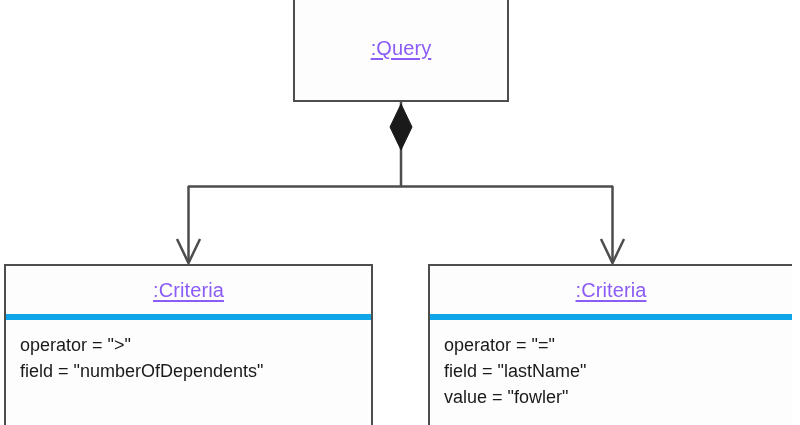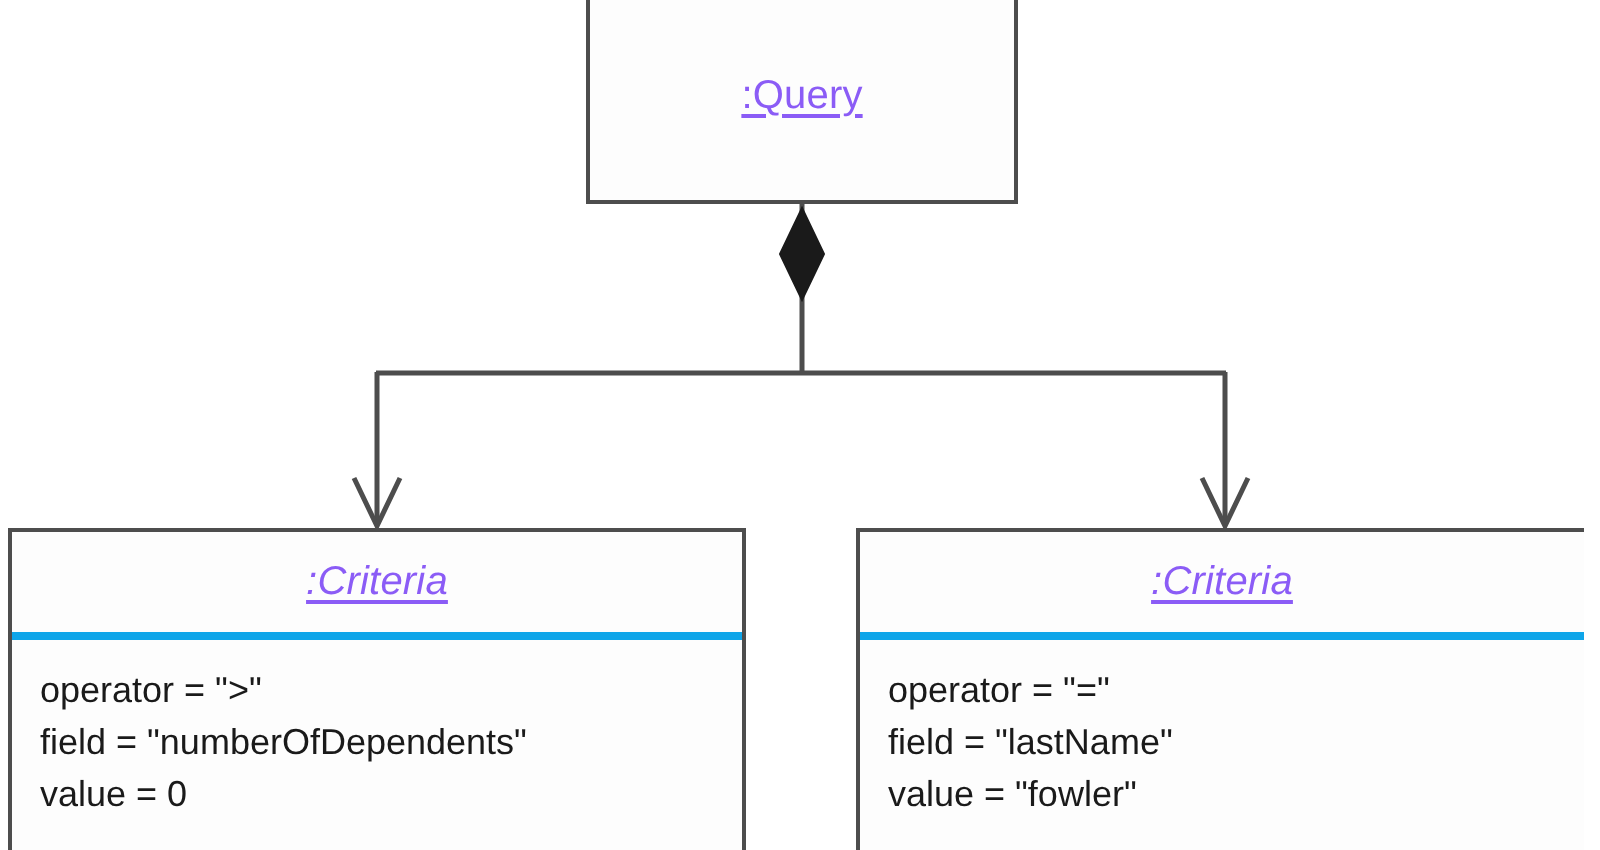--- a/index.html
+++ b/index.html
@@ -26,22 +26,21 @@
   }
   .uml-header {
     position: relative;
     box-sizing: border-box;
     width: 100%;
     display: flex;
     align-items: center;
     justify-content: center;
   }
   .uml-header-divider {
-    border-bottom: 4px solid #0ea5e9;
-    font-style: italic;
+    border-bottom: 6px solid #0ea5e9;
   }
   .uml-title {
     font-size: 20px;
     color: #8b5cf6;
     text-decoration: underline;
     text-underline-offset: 3px;
     letter-spacing: 0.1px;
     white-space: nowrap;
   }
   .uml-attrs {
@@ -91,21 +90,20 @@
     </div>
   </div>
 
   <div class="uml-box" style="left:4px; top:264px; width:369px; height:170px; border-bottom:none;">
     <div class="uml-header uml-header-divider" style="height:54px;">
       <span class="uml-title">:Criteria</span>
     </div>
     <div class="uml-attrs">
       <div class="uml-attr">operator = "&gt;"</div>
       <div class="uml-attr">field = "numberOfDependents"</div>
-      <div class="uml-attr">value = 0</div>
     </div>
   </div>
 
   <div class="uml-box" style="left:428px; top:264px; width:364px; height:170px; border-bottom:none; border-right:none;">
     <div class="uml-header uml-header-divider" style="height:54px;">
       <span class="uml-title">:Criteria</span>
     </div>
     <div class="uml-attrs">
       <div class="uml-attr">operator = "="</div>
       <div class="uml-attr">field = "lastName"</div>

